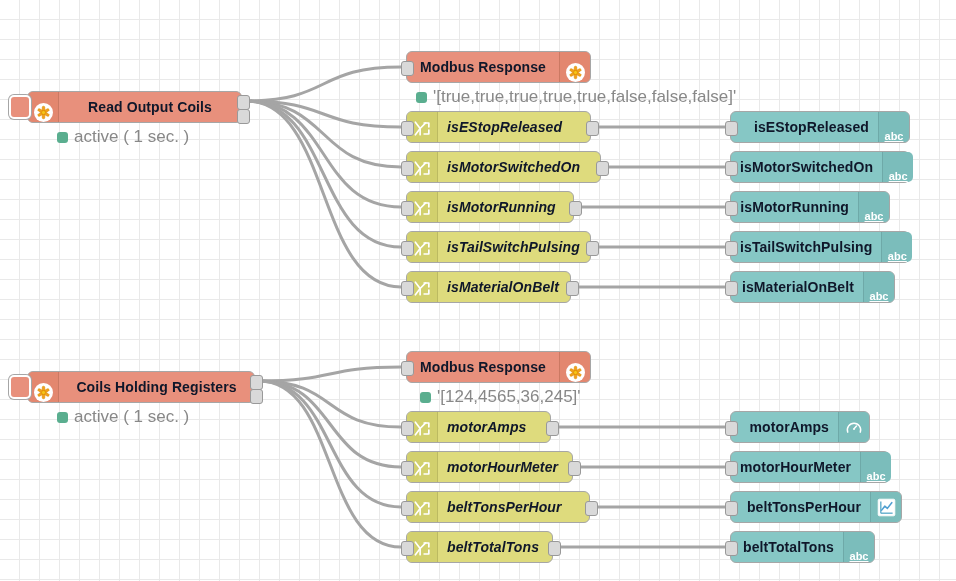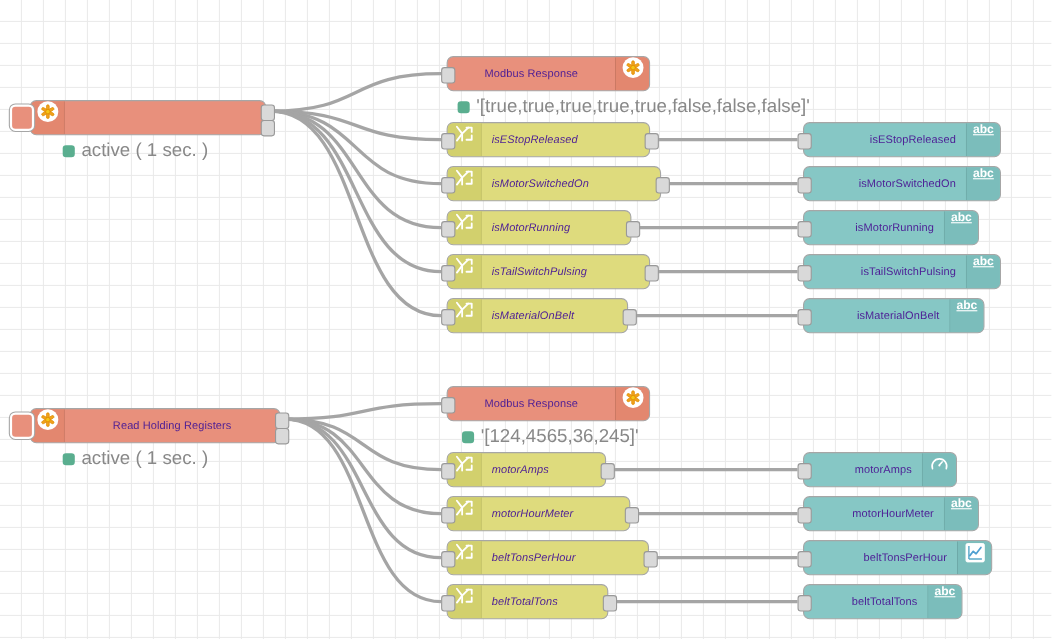--- a/index.html
+++ b/index.html
@@ -46,45 +46,46 @@
   .node-change {
     background: #dedb7d;
   }
   .node-debug {
     background: #86c7c5;
   }
   .icon-band {
     width: 30px;
     height: 100%;
     display: flex;
-    align-items: flex-start;
+    align-items: flex-end;
     justify-content: center;
     flex: 0 0 30px;
   }
   .icon-band-left {
     border-top-left-radius: 5px;
     border-bottom-left-radius: 5px;
     border-right: 1px solid rgba(0,0,0,0.10);
   }
   .icon-band-right {
     border-top-right-radius: 5px;
     border-bottom-right-radius: 5px;
     border-left: 1px solid rgba(0,0,0,0.10);
   }
   .band-change { background: #d2d06d; }
   .band-orange { background: #e3876f; }
   .band-teal   { background: #7bbdbb; }
 
   .node-label {
     flex: 1 1 auto;
     padding: 0 9px;
-    font-size: 10px;
-    color: #4c1d95;
+    font-size: 14px;
+    color: #0f172a;
     white-space: nowrap;
     letter-spacing: 0.1px;
+    font-weight: bold;
   }
   .label-center { text-align: center; }
   .label-italic { font-style: italic; }
   .label-right  { text-align: right; }
 
   
   .port {
     position: absolute;
     width: 11px;
     height: 13px;
@@ -186,20 +187,21 @@
             <svg width="15" height="15" viewBox="0 0 24 24">
               <g fill="#f0a21c" stroke="#e08a00" stroke-width="1">
                 <rect x="10" y="2" width="4" height="20" rx="2"></rect>
                 <rect x="10" y="2" width="4" height="20" rx="2" transform="rotate(60 12 12)"></rect>
                 <rect x="10" y="2" width="4" height="20" rx="2" transform="rotate(120 12 12)"></rect>
                 <circle cx="12" cy="12" r="3.2" fill="#f5c518"></circle>
               </g>
             </svg>
           </span>
         </div>
+        <div class="node-label label-center">Read Output Coils</div>
         <div class="inject-btn"></div>
       </div>
       <div class="port" style="left: 237px; top: 94.5px;"></div>
       <div class="port" style="left: 237px; top: 108.5px;"></div>
       <div class="status" style="left: 57px; top: 127px;">
         <div class="status-dot"></div>
         <div class="status-text">active ( 1 sec. )</div>
       </div>
       <div class="node node-resp" style="left: 406px; top: 51px; width: 185px;">
         <div class="node-label label-center">Modbus Response</div>
@@ -332,21 +334,21 @@
             <svg width="15" height="15" viewBox="0 0 24 24">
               <g fill="#f0a21c" stroke="#e08a00" stroke-width="1">
                 <rect x="10" y="2" width="4" height="20" rx="2"></rect>
                 <rect x="10" y="2" width="4" height="20" rx="2" transform="rotate(60 12 12)"></rect>
                 <rect x="10" y="2" width="4" height="20" rx="2" transform="rotate(120 12 12)"></rect>
                 <circle cx="12" cy="12" r="3.2" fill="#f5c518"></circle>
               </g>
             </svg>
           </span>
         </div>
-        <div class="node-label label-center">Read Holding Registers</div>
+        <div class="node-label label-center">Coils Holding Registers</div>
         <div class="inject-btn"></div>
       </div>
       <div class="port" style="left: 250px; top: 374.5px;"></div>
       <div class="port" style="left: 250px; top: 388.5px;"></div>
       <div class="status" style="left: 57px; top: 407px;">
         <div class="status-dot"></div>
         <div class="status-text">active ( 1 sec. )</div>
       </div>
       <div class="node node-resp" style="left: 406px; top: 351px; width: 185px;">
         <div class="node-label label-center">Modbus Response</div>

